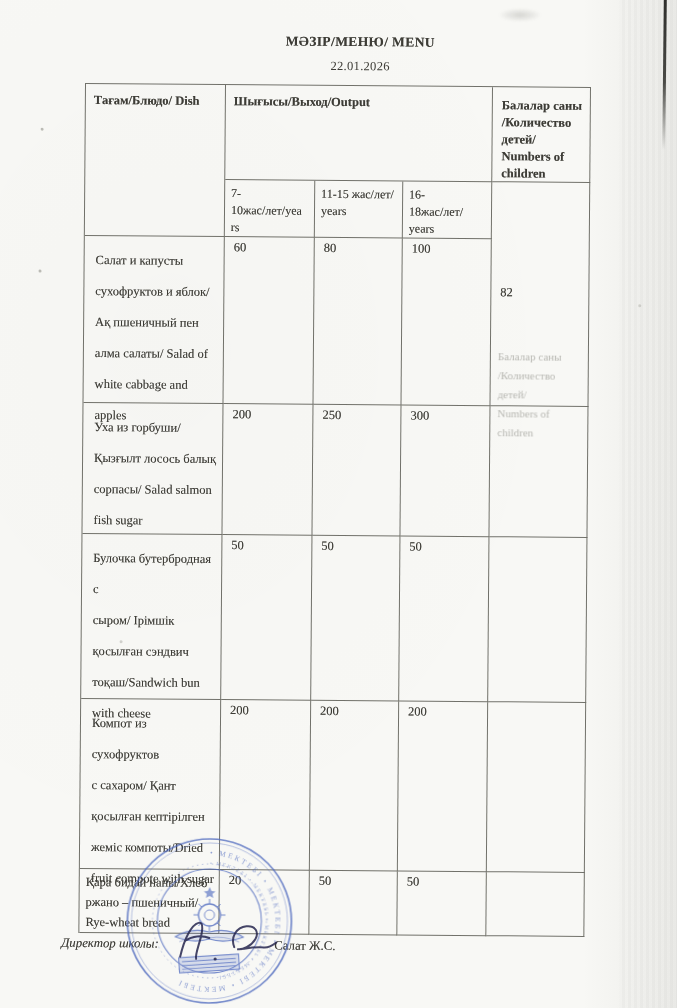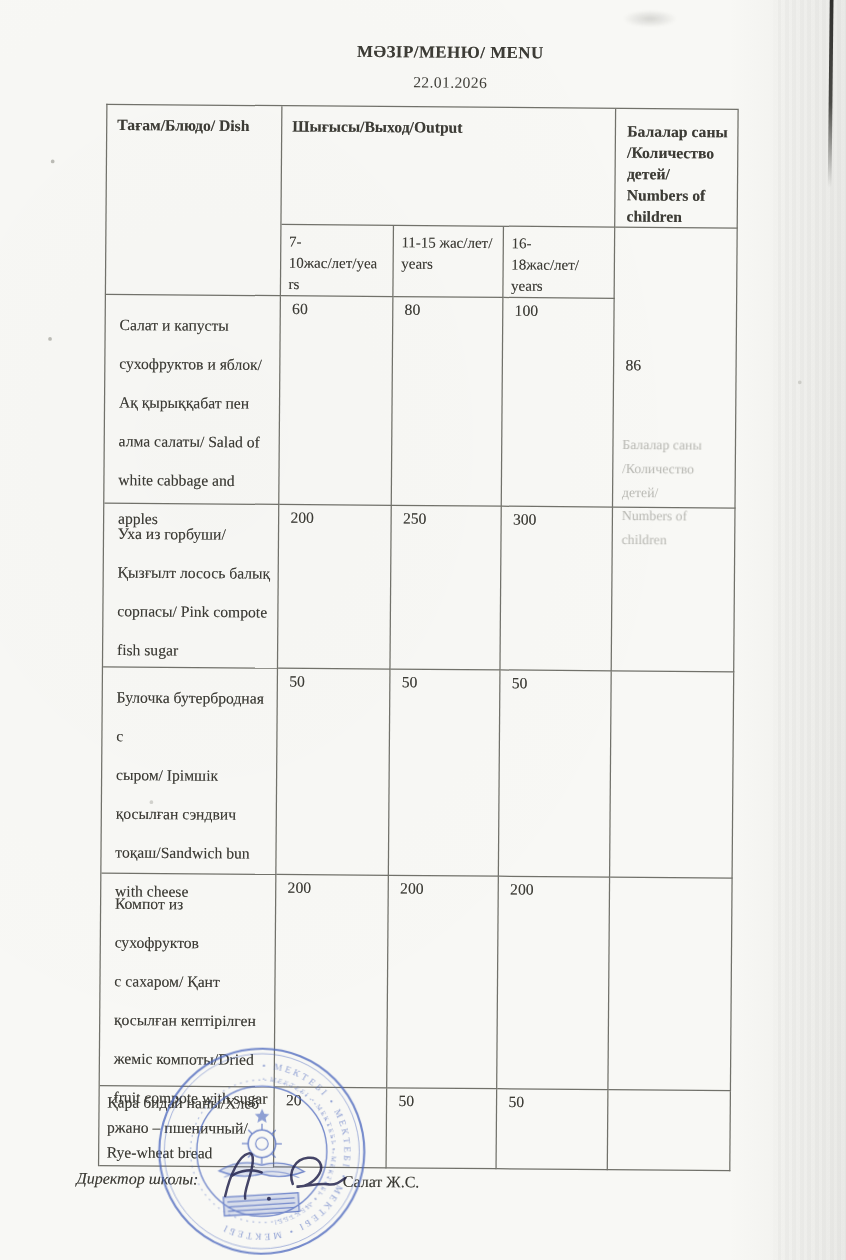--- a/index.html
+++ b/index.html
@@ -74,21 +74,21 @@
     <div class="cell hdr" style="grid-column:2 / span 3;grid-row:1;">Шығысы/Выход/Output</div>
     <div class="cell hdr hdr-children" id="children-header" style="grid-column:5;grid-row:1;">
         <div>Балалар саны</div>
         <div>/Количество</div>
         <div>детей/</div>
         <div>Numbers of</div>
         <div>children</div>
       </div>
 
     <div class="cell" id="children-merged" style="grid-column:5;grid-row:2 / span 2;">
-      <span class="count73">86</span>
+      <span class="count73">82</span>
       <div class="ghost" id="ghost-text">
           <div>Балалар саны</div>
           <div>/Количество</div>
           <div>детей/</div>
           <div>Numbers of</div>
           <div>children</div>
         </div>
     </div>
   <div class="cell sub" style="grid-area: 2 / 2;">
         <div>7-</div>
@@ -100,31 +100,31 @@
         <div>years</div>
       </div>
       <div class="cell sub" style="grid-area: 2 / 4;">
         <div>16-</div>
         <div>18жас/лет/</div>
         <div>years</div>
       </div>
       <div class="cell dish-cell" style="grid-area: 3 / 1;">
         <div>Салат и капусты</div>
         <div>сухофруктов и яблок/</div>
-        <div>Ақ қырыққабат пен</div>
+        <div>Ақ пшеничный пен</div>
         <div>алма салаты/ Salad of</div>
         <div>white cabbage and apples</div>
       </div>
       <div class="cell val-cell" style="grid-area: 3 / 2;">60</div>
       <div class="cell val-cell" style="grid-area: 3 / 3;">80</div>
       <div class="cell val-cell" style="grid-area: 3 / 4;">100</div>
       <div class="cell dish-cell" style="grid-area: 4 / 1;">
         <div>Уха из горбуши/</div>
         <div>Қызғылт лосось балық</div>
-        <div>сорпасы/ Pink compote</div>
+        <div>сорпасы/ Salad salmon</div>
         <div>fish sugar</div>
       </div>
       <div class="cell val-cell" style="grid-area: 4 / 2;">200</div>
       <div class="cell val-cell" style="grid-area: 4 / 3;">250</div>
       <div class="cell val-cell" style="grid-area: 4 / 4;">300</div>
       <div class="cell" style="grid-area: 4 / 5;"></div>
       <div class="cell dish-cell" style="grid-area: 5 / 1;">
         <div>Булочка бутербродная с</div>
         <div>сыром/ Ірімшік</div>
         <div>қосылған сэндвич</div>

